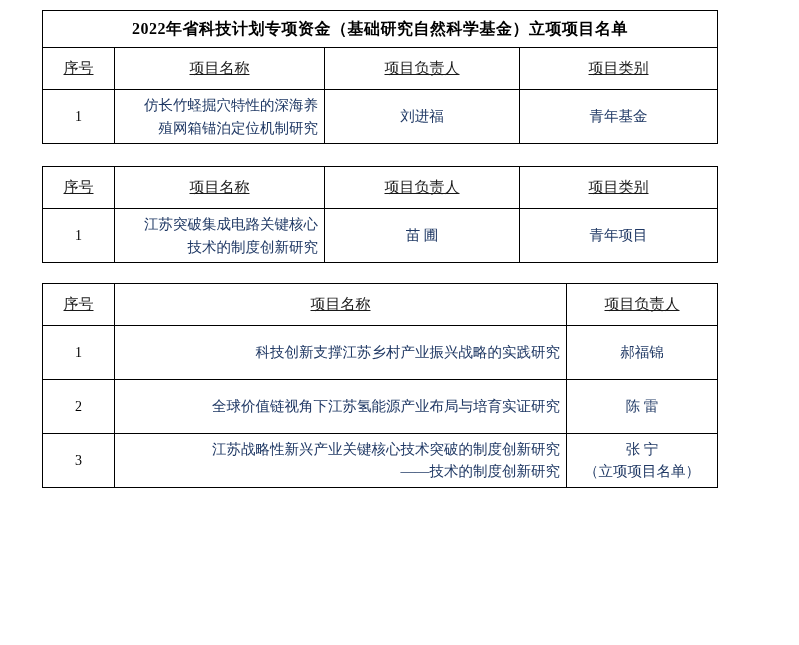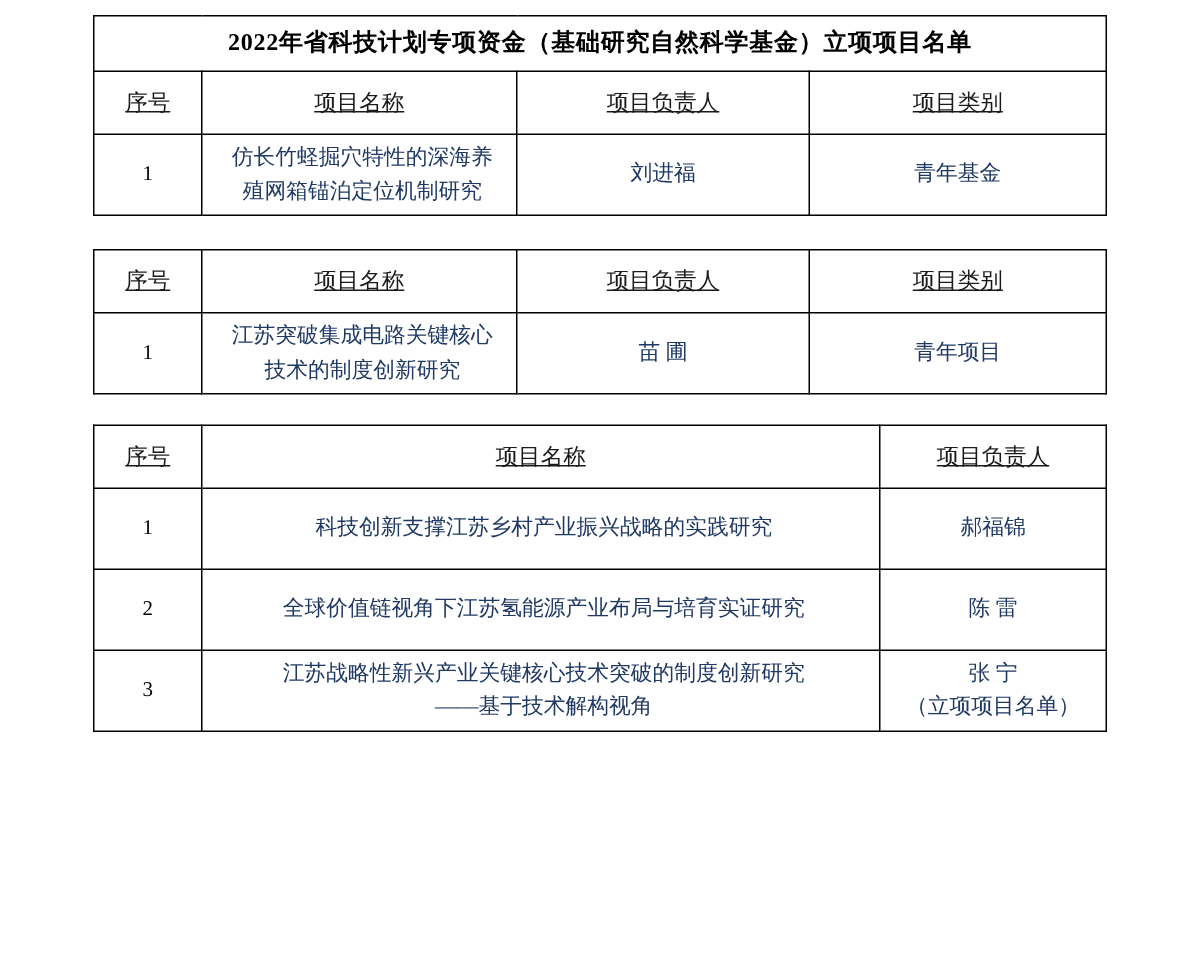--- a/index.html
+++ b/index.html
@@ -12,21 +12,21 @@
     height: 645px;
     font-family: "Liberation Serif", "DejaVu Serif", serif;
     color: #000000;
     overflow: hidden;
   }
   .page {
     width: 799px;
     height: 498px;
     position: relative;
     box-sizing: border-box;
-    padding: 0 62px;
+    padding: 0 42px;
   }
   table.doc-table {
     border-collapse: collapse;
     width: 675px;
     table-layout: fixed;
   }
   table.doc-table td {
     border: 1px solid #000000;
     text-align: center;
     vertical-align: middle;
@@ -54,21 +54,21 @@
     height: 54px;
   }
   .body-cell.num {
     color: #000000;
     font-size: 14px;
   }
   .cell-text {
     display: block;
   }
   .cell-text.left {
-    text-align: center;
+    text-align: right;
     padding-left: 4px;
   }
   .gap {
     height: 22px;
   }
   .gap-small {
     height: 20px;
   }
   .table-block {
     margin: 0;
@@ -178,21 +178,21 @@
             <span class="cell-text left">全球价值链视角下江苏氢能源产业布局与培育实证研究</span>
           </td>
           <td class="body-cell">
             <span class="cell-text">陈  雷</span>
           </td>
         </tr>
         <tr>
           <td class="body-cell num">3</td>
           <td class="body-cell two-line">
             <span class="cell-text left">江苏战略性新兴产业关键核心技术突破的制度创新研究</span>
-            <span class="cell-text left">——基于技术解构视角</span>
+            <span class="cell-text left">——技术的制度创新研究</span>
           </td>
           <td class="body-cell two-line">
             <span class="cell-text">张  宁</span>
             <span class="cell-text">（立项项目名单）</span>
           </td>
         </tr>
       </tbody>
     </table>
   </div>
 

